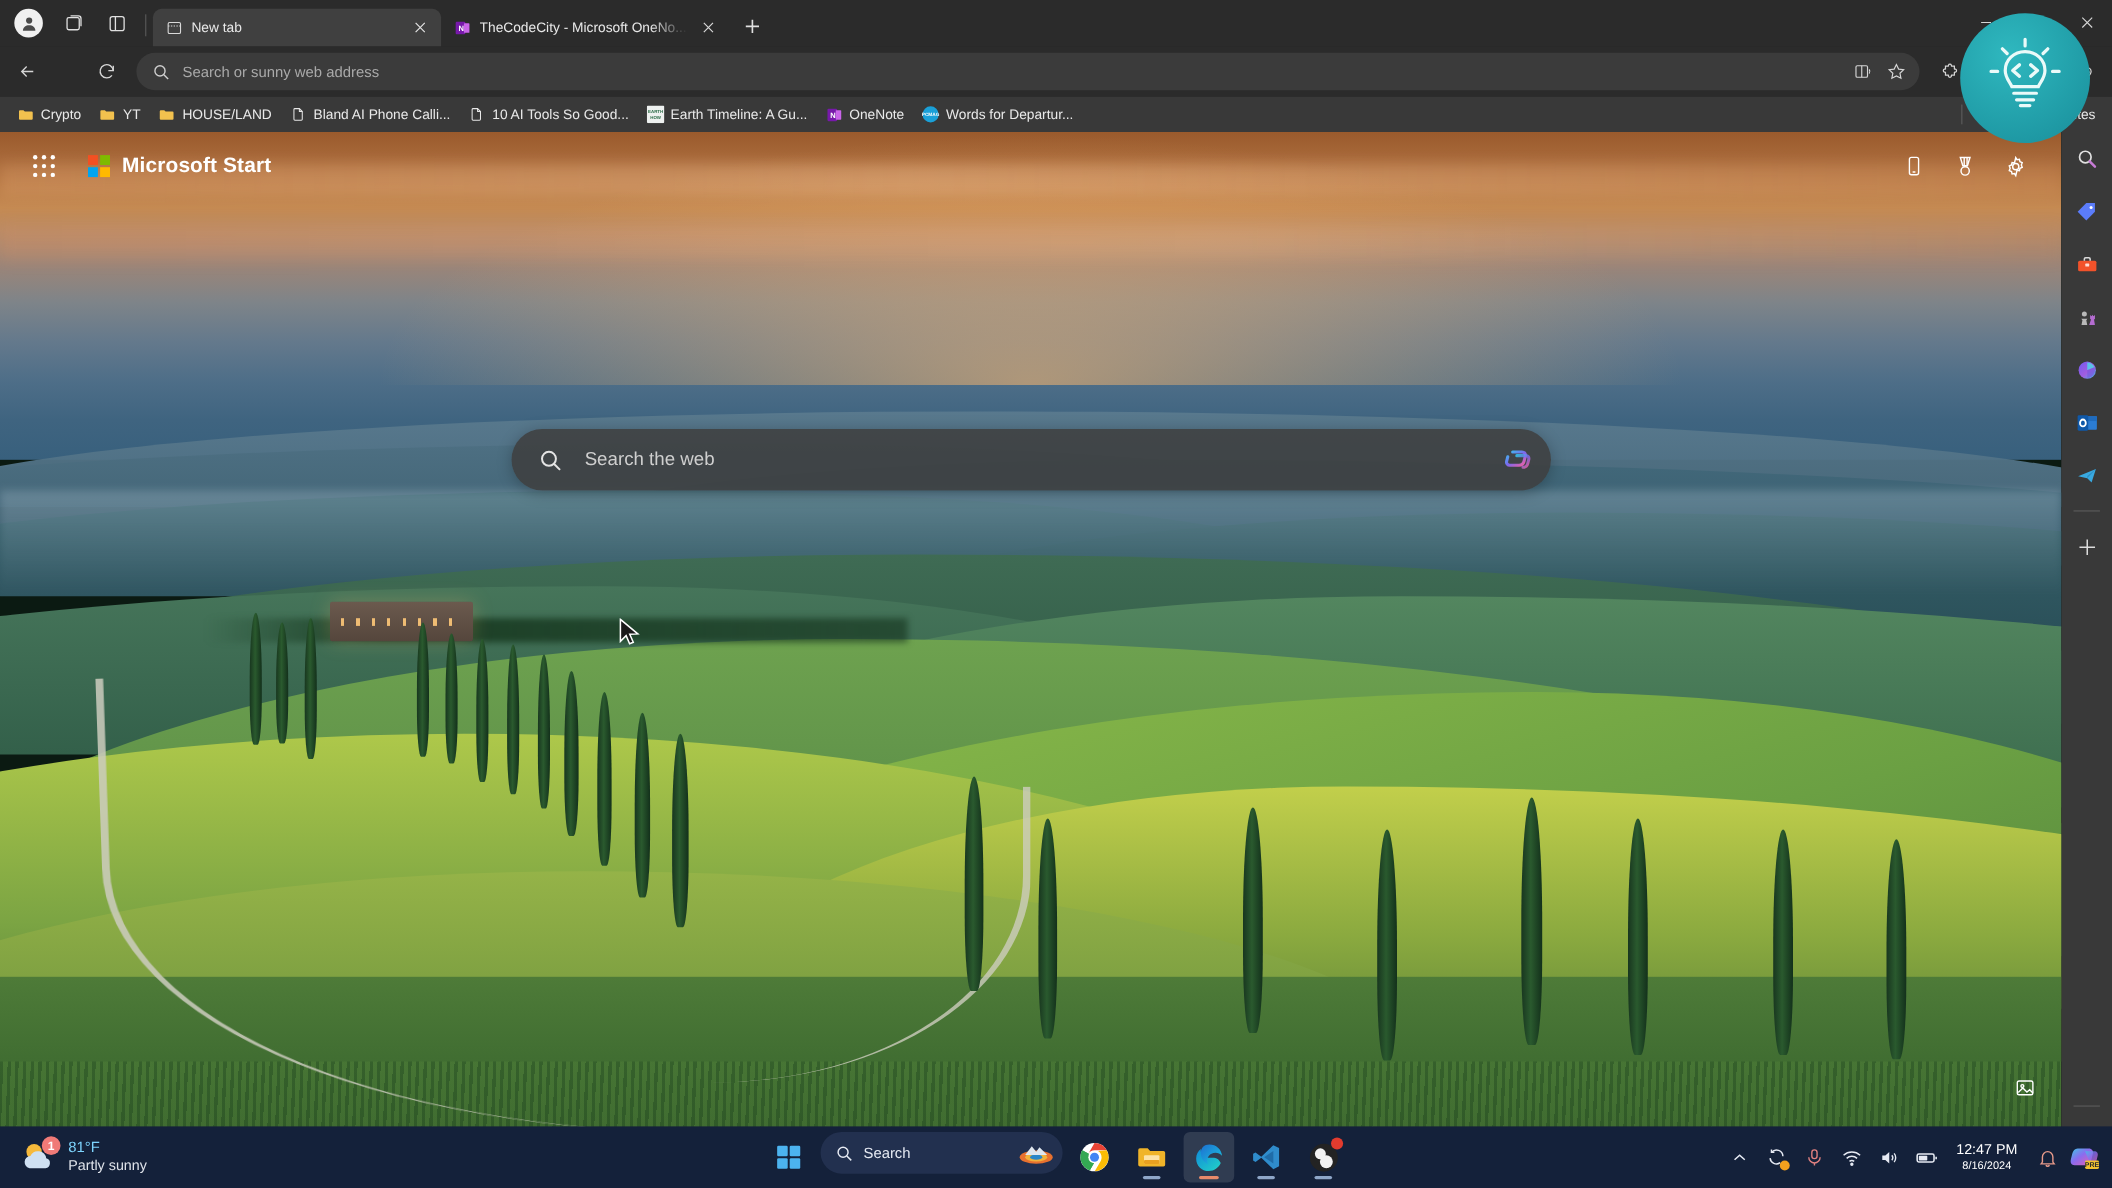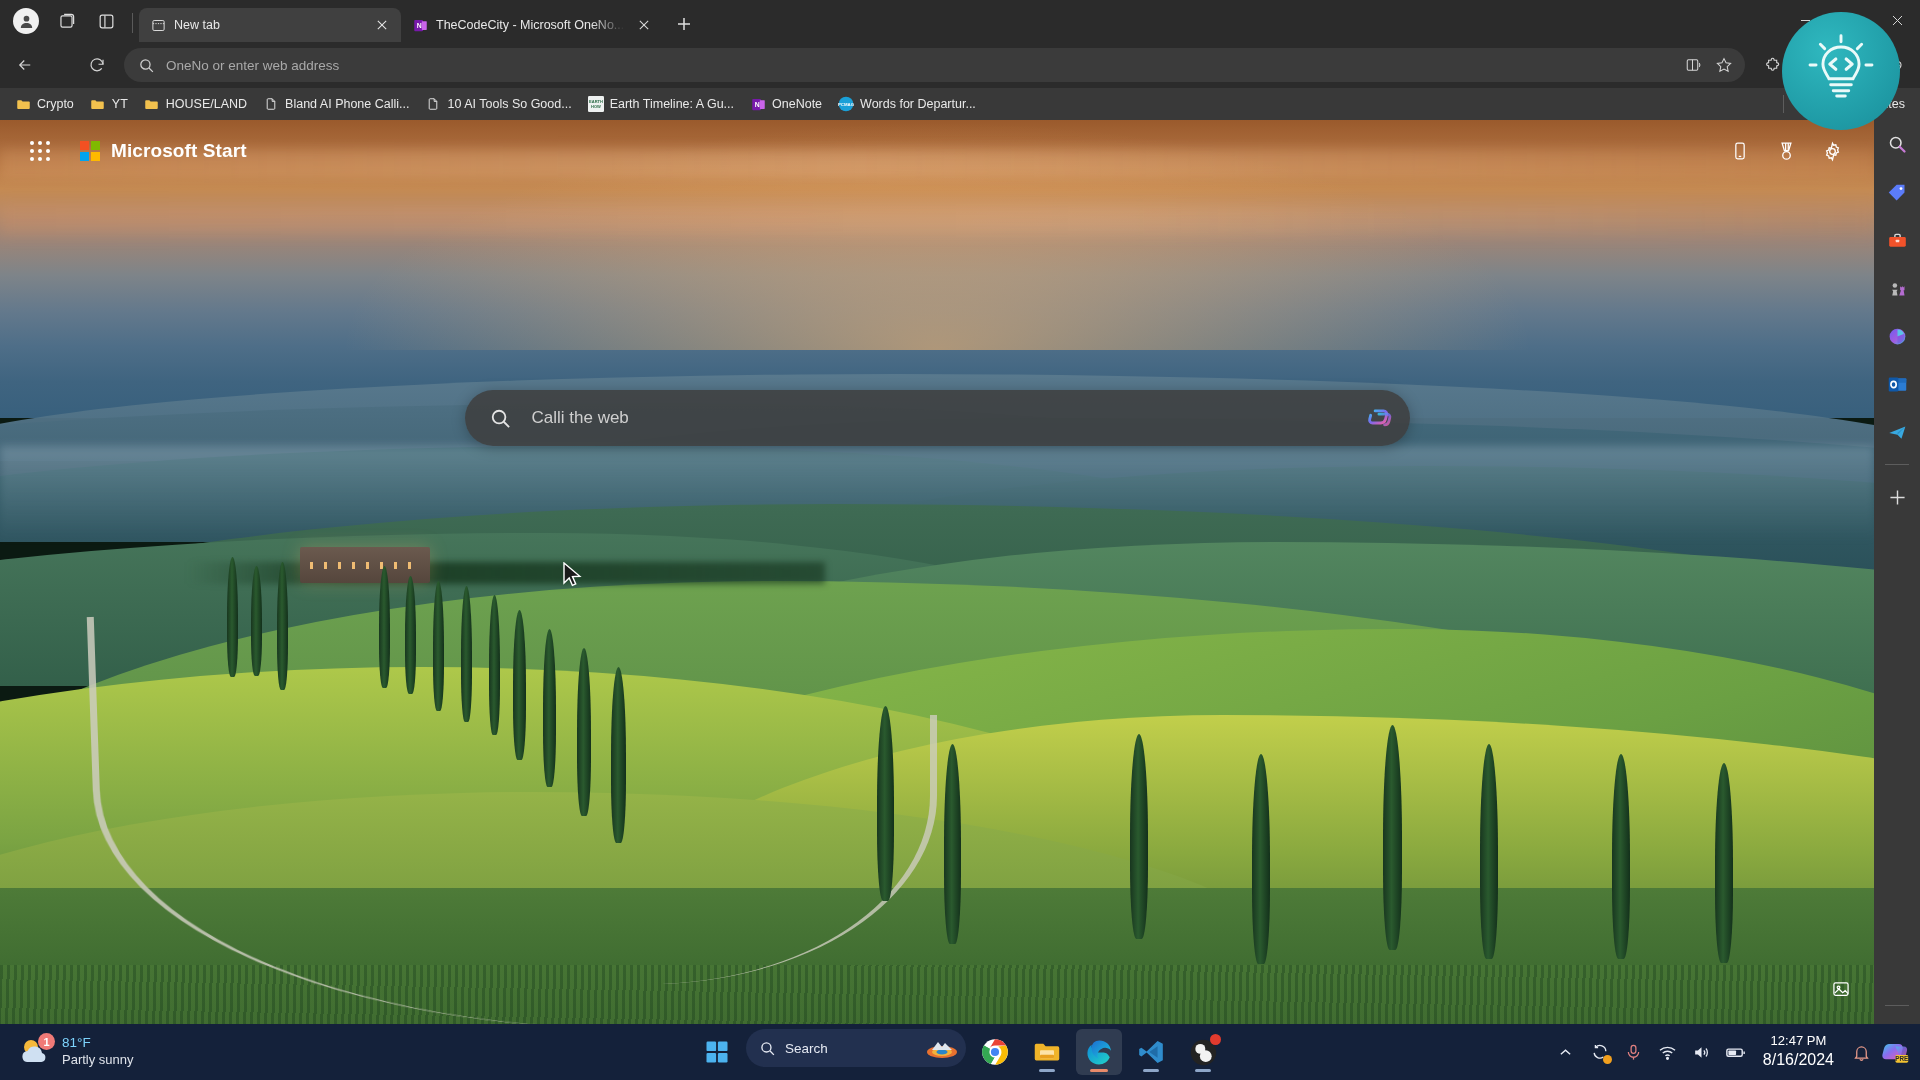--- a/index.html
+++ b/index.html
@@ -173,21 +173,21 @@
                   width:16px; height:3px; border-radius:2px; background:#8ea6c8; }
   .tb-underline.accent { background:#e88a6a; width:18px; }
   .tb-search { width:220px; height:38px; border-radius:19px; background:#22304f; display:flex; align-items:center;
                padding:0 8px 0 13px; gap:9px; }
   .tb-search-label { font-size:13.5px; color:#e5e9f2; flex:1; }
 
   .tb-tray { margin-left:auto; display:flex; align-items:center; gap:4px; padding-right:10px; }
   .tray-ico { width:30px; height:34px; display:flex; align-items:center; justify-content:center; border-radius:5px; position:relative; }
   .tb-clock { text-align:center; line-height:1.3; padding:0 8px; border-radius:5px; }
   .tb-time { font-size:13px; color:#fff; }
-  .tb-date { font-size:16px; color:#fff; }
+  .tb-date { font-size:10px; color:#fff; }
 
   svg { display:block; }
 </style>
 </head>
 <body>
 
 <div class="browser">
 
   <div class="tabstrip">
     <div class="tsbtn">
@@ -286,21 +286,21 @@
       </svg>
     </div>
 
     <div class="omnibox">
       <span>
         <svg width="17" height="17" viewBox="0 0 24 24" fill="none" stroke="#cfcfcf" stroke-width="1.8">
             <circle cx="10.5" cy="10.5" r="6.5"></circle>
             <path d="M15.5 15.5L21 21"></path>
           </svg>
       </span>
-      <span class="omni-text" title="Search or enter web address">OneNo or enter web address</span>
+      <span class="omni-text" title="Search or enter web address">Search or sunny web address</span>
       <span class="omni-btn">
         <svg width="18" height="18" viewBox="0 0 24 24" fill="none" stroke="#d5d5d5" stroke-width="1.4">
           <rect x="3" y="5" width="14" height="14" rx="1.6"></rect>
             <path d="M10 5v14"></path>
             <path d="M19 9.5c1 1.4 1 3.6 0 5"></path>
         </svg>
       </span>
       <span class="omni-btn">
         <svg width="18" height="18" viewBox="0 0 24 24" fill="none" stroke="#d5d5d5" stroke-width="1.4">
           <path d="M12 3.5l2.7 5.6 6.1.8-4.5 4.2 1.2 6.1L12 17.3 6.5 20.2l1.2-6.1L3.2 9.9l6.1-.8z"></path>
@@ -517,21 +517,21 @@
       </div>
 
       <div class="searchwrap">
         <div class="searchbox">
           <span>
             <svg width="23" height="23" viewBox="0 0 24 24" fill="none" stroke="#e4e4e4" stroke-width="1.9">
                 <circle cx="10.5" cy="10.5" r="6.6"></circle>
                 <path d="M15.4 15.4L21 21"></path>
               </svg>
           </span>
-          <span class="search-ph">Calli the web</span>
+          <span class="search-ph">Search the web</span>
           <span class="copilot-btn">
             <svg width="26" height="26" viewBox="0 0 24 24">
               <defs>
                 <linearGradient id="cp1" x1="0" y1="0" x2="1" y2="1">
                   <stop offset="0%" stop-color="#36c5f0"></stop>
                     <stop offset="50%" stop-color="#7b68ee"></stop>
                     <stop offset="100%" stop-color="#f25fa0"></stop>
                 </linearGradient>
               </defs>
               <path d="M7.5 5.5h7.8c2.1 0 3.3 1.6 2.8 3.6l-1 4c-.5 2-2.3 3.5-4.3 3.5H5.2c-2 0-3.2-1.6-2.7-3.5l.9-3.6" fill="none" stroke="url(#cp1)" stroke-width="2.6" stroke-linecap="round"></path>

